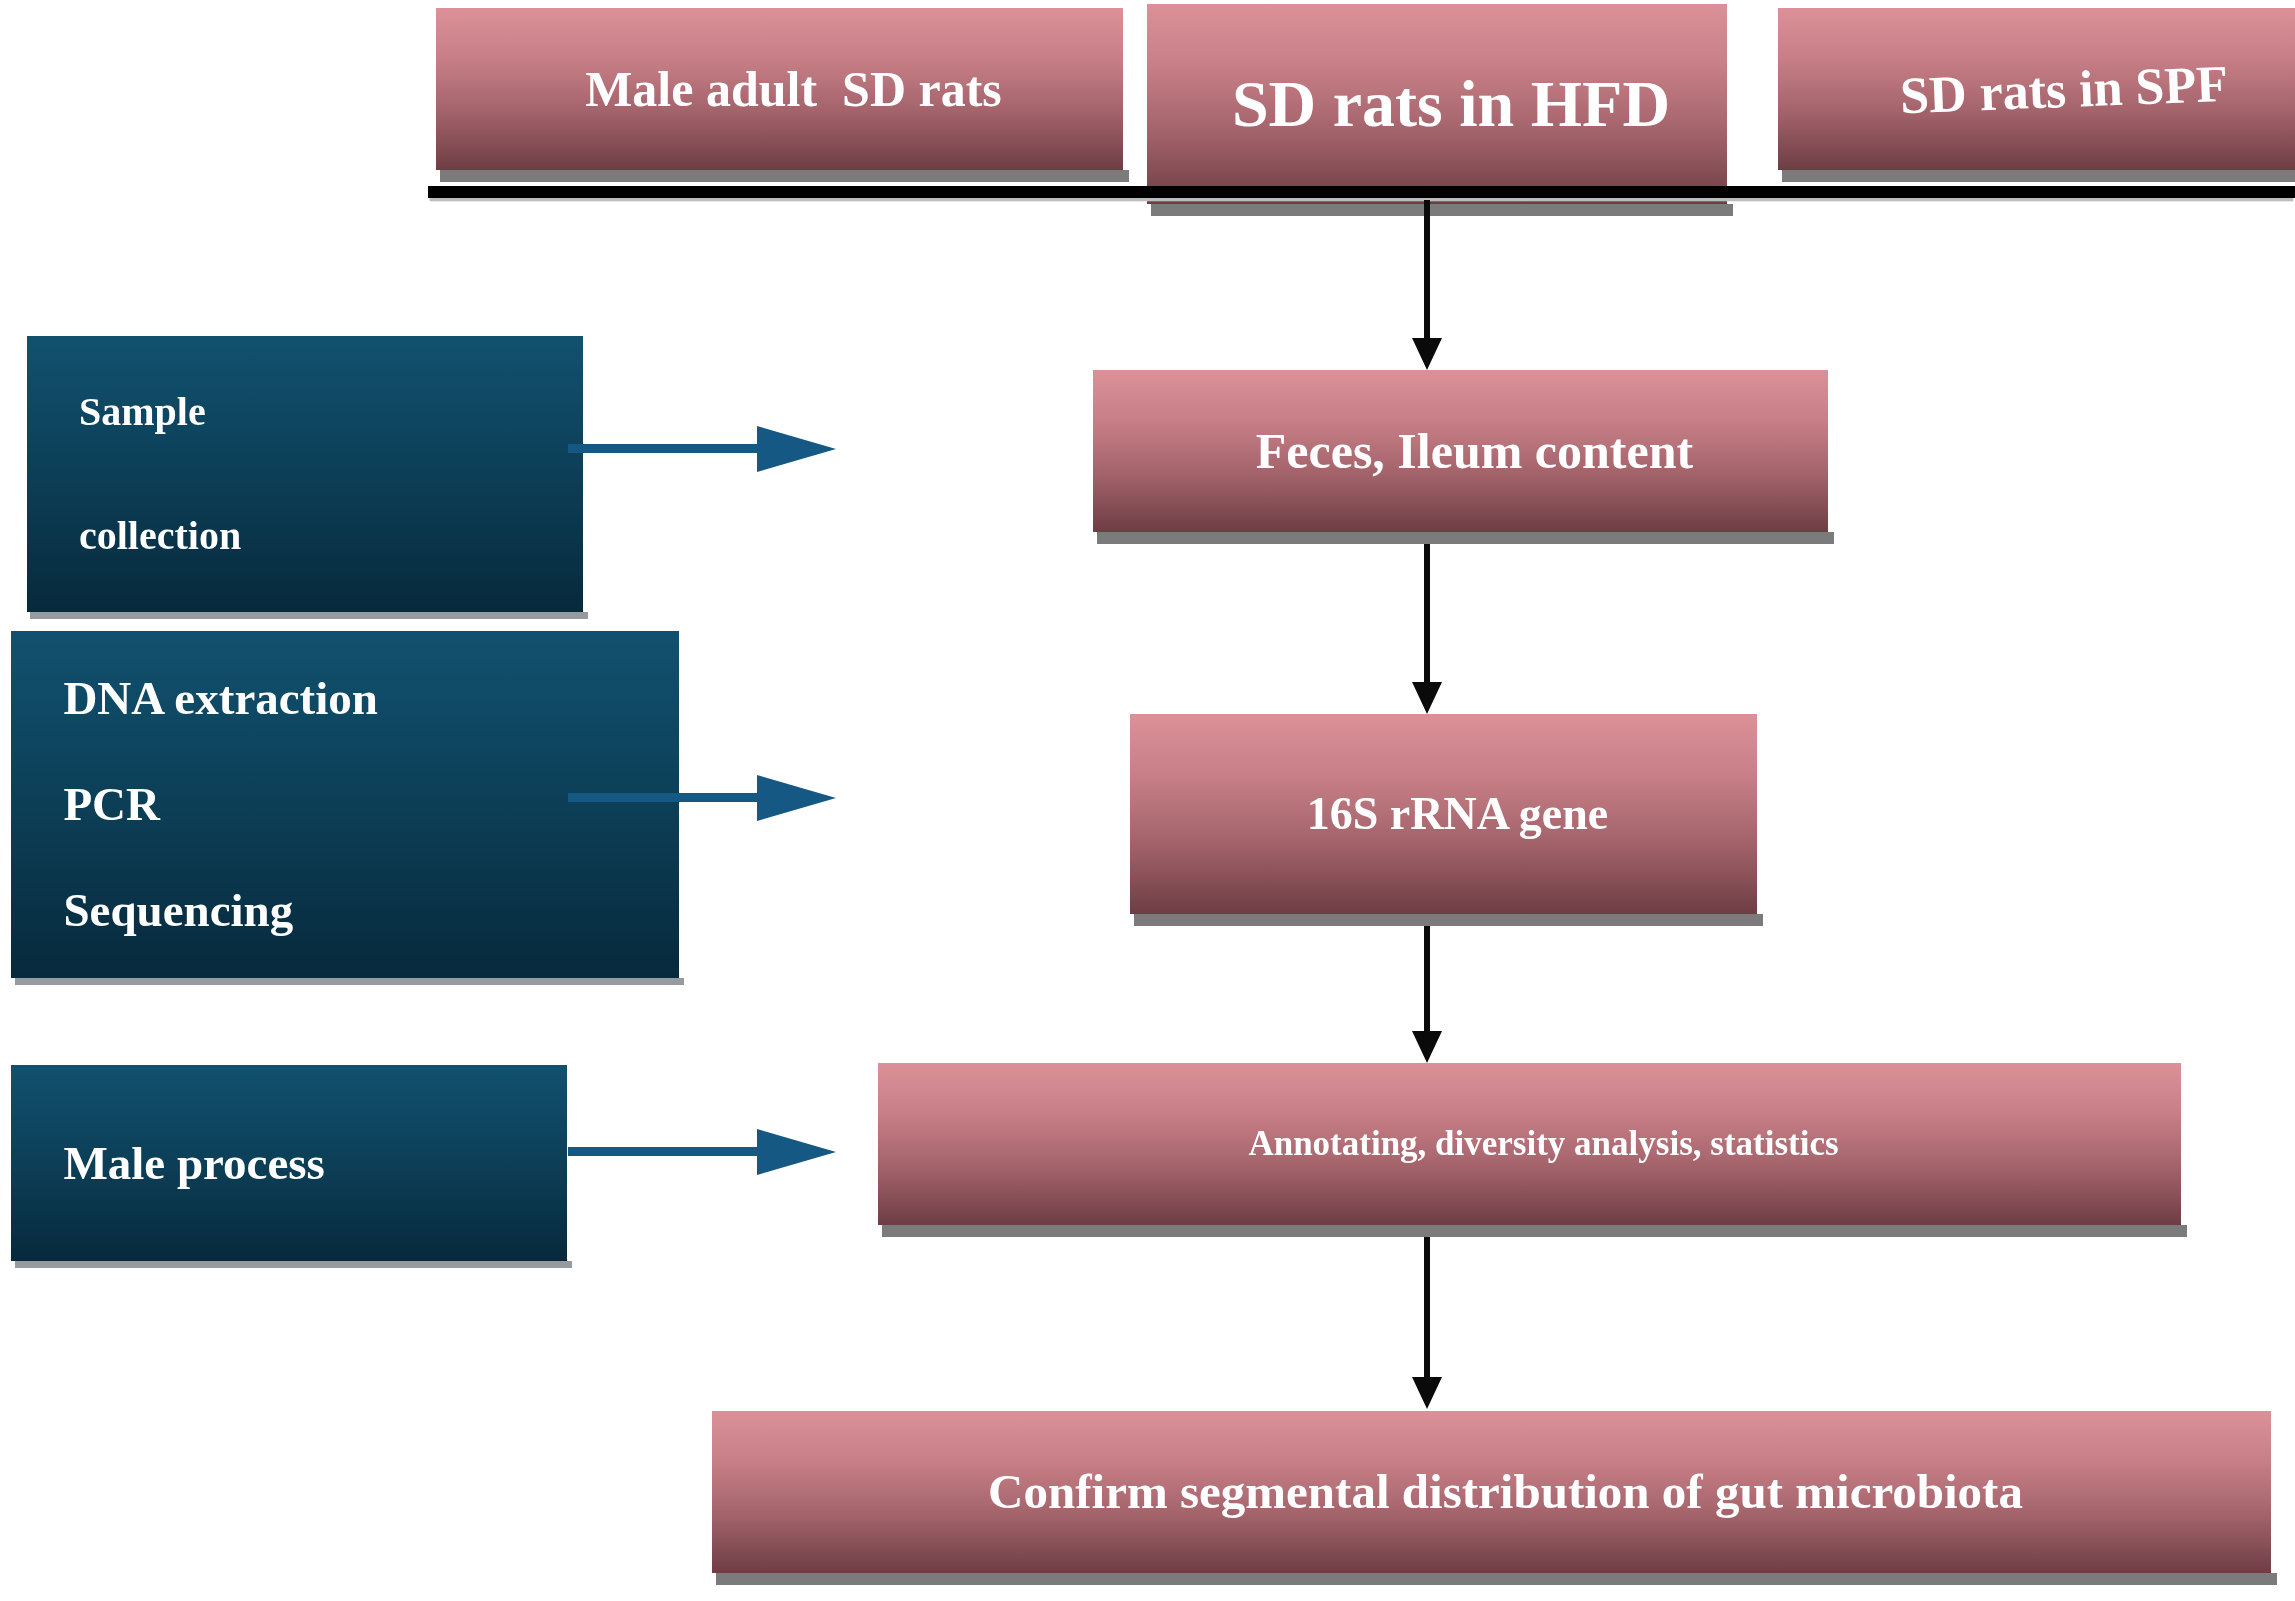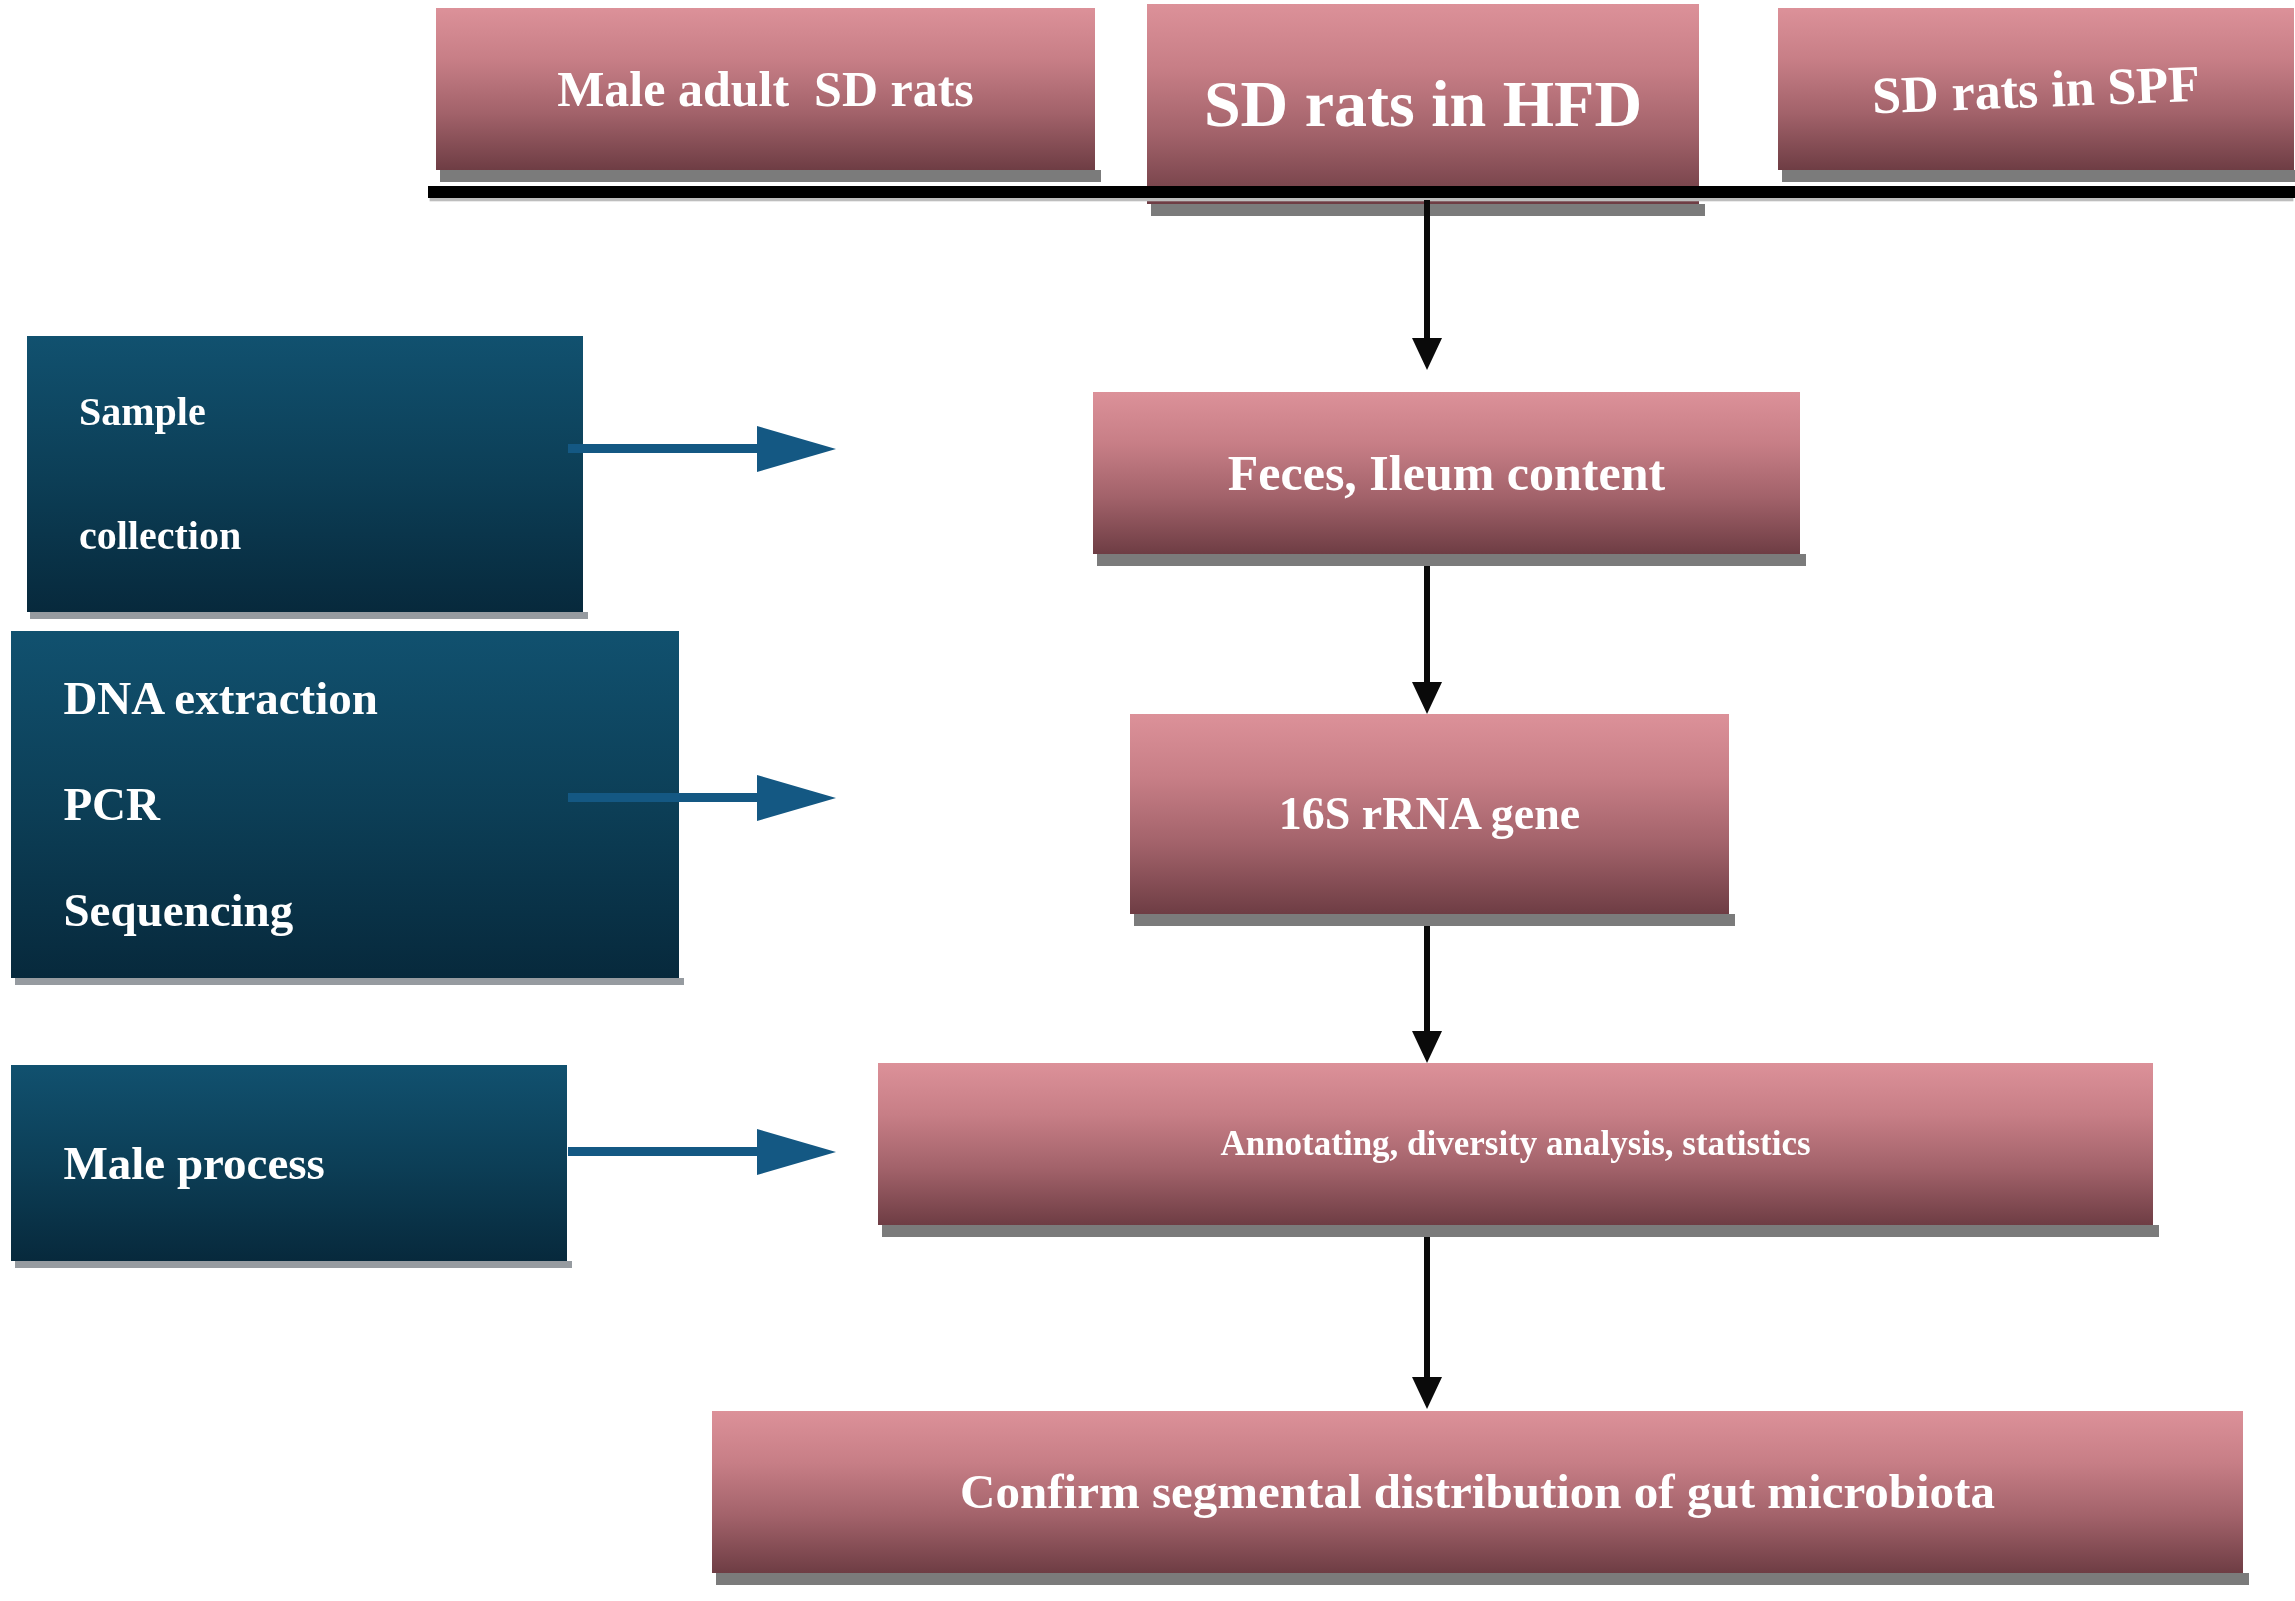--- a/index.html
+++ b/index.html
@@ -12,20 +12,21 @@
     font-weight:bold;
     color:#ffffff;
   }
 
   
   .pink-box{
     position:absolute;
     display:flex;align-items:center;justify-content:center;
     text-align:center;
     background:linear-gradient(180deg,#dc9199 0%,#c77e86 32%,#a2626a 65%,#6e3d44 100%);
+    padding-left:28px;
   }
   .pink-box::after{ 
     content:"";position:absolute;left:4px;right:-5.7px;bottom:-12px;height:12px;
     background:#7b7b7b;
   }
 
   
   .teal-box{
     position:absolute;
     display:flex;flex-direction:column;justify-content:space-around;
@@ -105,21 +106,21 @@
   <div class="v-arrow" style="left:1411px;top:889px;height:174px;">
     <div class="stem"></div>
     <div class="head"></div>
   </div>
 
   <div class="v-arrow" style="left:1411px;top:1231px;height:178px;">
     <div class="stem"></div>
     <div class="head"></div>
   </div>
 
-  <div class="pink-box" style="left:1093px;top:392px;width:707px;height:162px;font-size:50px;">
+  <div class="pink-box" style="left:1093px;top:370px;width:707px;height:162px;font-size:50px;">
     <span class="label">Feces, Ileum content</span>
   </div>
 
   <div class="pink-box" style="left:1130px;top:714px;width:599px;height:200px;font-size:46px;">
     <span class="label">16S rRNA gene</span>
   </div>
 
   <div class="pink-box" style="left:878px;top:1063px;width:1275px;height:162px;font-size:35px;">
     <span class="label">Annotating, diversity analysis, statistics</span>
   </div>

